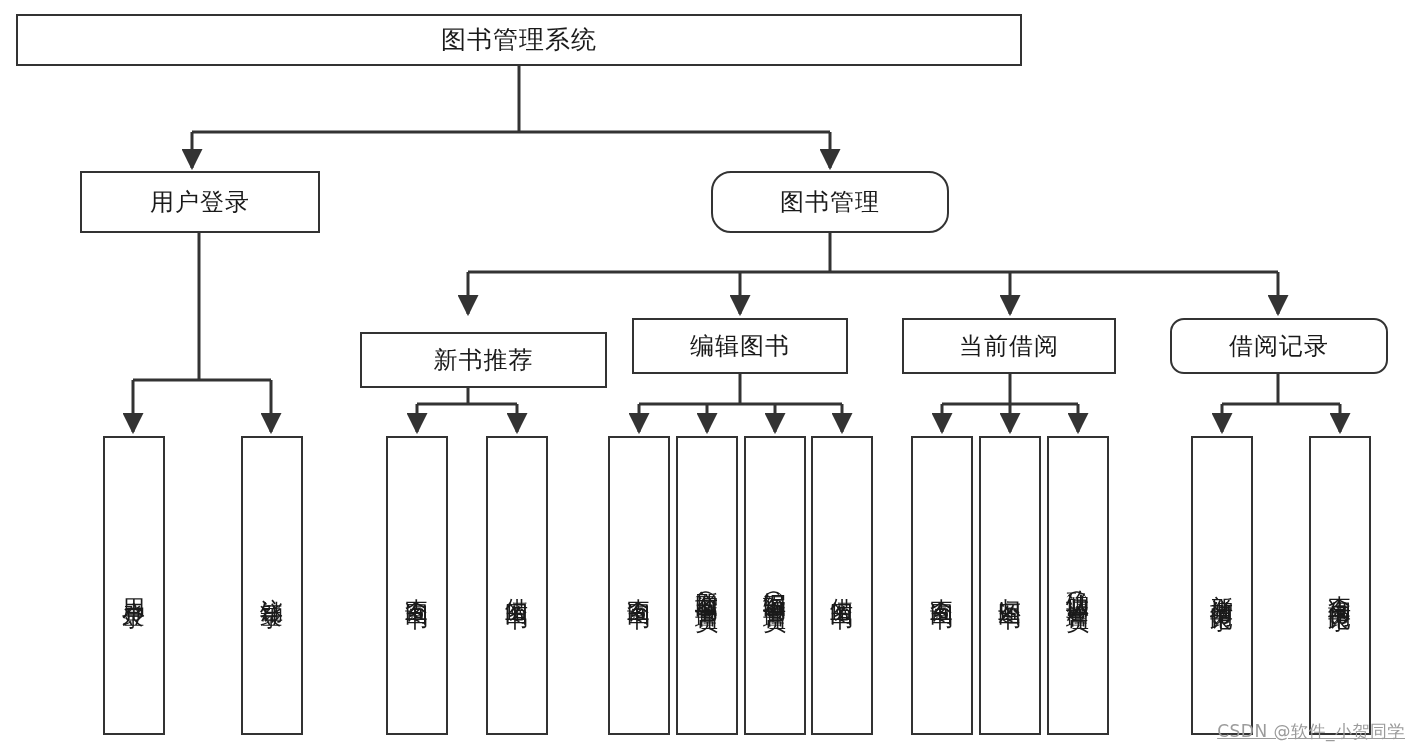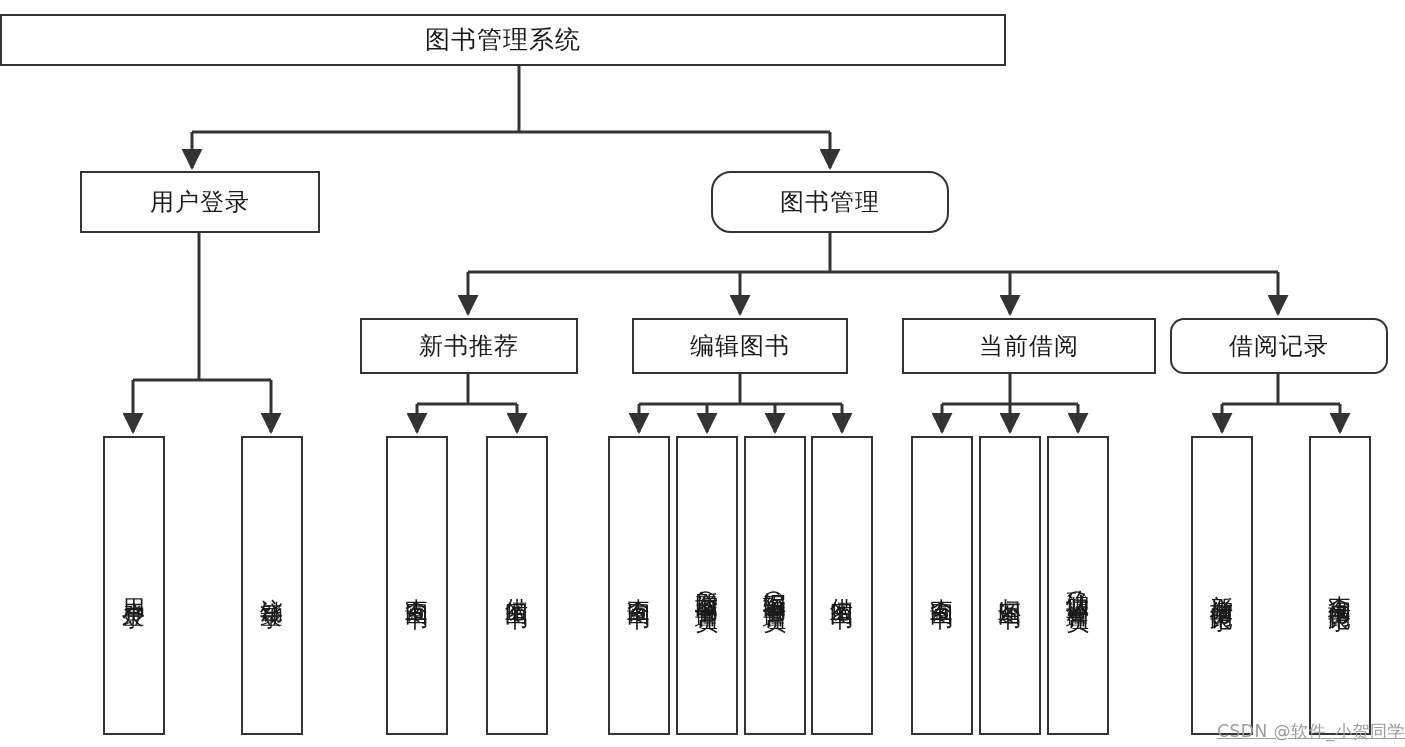--- a/index.html
+++ b/index.html
@@ -120,38 +120,38 @@
       <path d="M 1010 404 L 1010 432" marker-end="url(#arrow)"></path>
       <path d="M 1078 404 L 1078 432" marker-end="url(#arrow)"></path>
 
       <path d="M 1278 374 L 1278 404"></path>
       <path d="M 1222 404 L 1340 404"></path>
       <path d="M 1222 404 L 1222 432" marker-end="url(#arrow)"></path>
       <path d="M 1340 404 L 1340 432" marker-end="url(#arrow)"></path>
     </g>
   </svg>
 
-  <div class="node node-h node-title" style="left:0; top:14px; width:1006px; height:52px;">
+  <div class="node node-h node-title" style="left:16px; top:14px; width:1006px; height:52px;">
     <span>图书管理系统</span>
   </div>
 
   <div class="node node-h" style="left:80px; top:171px; width:240px; height:62px;">
     <span>用户登录</span>
   </div>
   <div class="node node-h" style="left:711px; top:171px; width:238px; height:62px;border-radius:20px;">
     <span>图书管理</span>
   </div>
 
-  <div class="node node-h" style="left:360px; top:318px; width:218px; height:56px;">
+  <div class="node node-h" style="left:360px; top:332px; width:247px; height:56px;">
     <span>新书推荐</span>
   </div>
   <div class="node node-h" style="left:632px; top:318px; width:216px; height:56px;">
     <span>编辑图书</span>
   </div>
-  <div class="node node-h" style="left:902px; top:318px; width:254px; height:56px;">
+  <div class="node node-h" style="left:902px; top:318px; width:214px; height:56px;">
     <span>当前借阅</span>
   </div>
   <div class="node node-h" style="left:1170px; top:318px; width:218px; height:56px;border-radius:14px;">
     <span>借阅记录</span>
   </div>
 
   <div class="node node-v" style="left:103px; top:436px; width:62px; height:299px;">
     <span class="vlabel">用户登录</span>
   </div>
   <div class="node node-v" style="left:241px; top:436px; width:62px; height:299px;">

